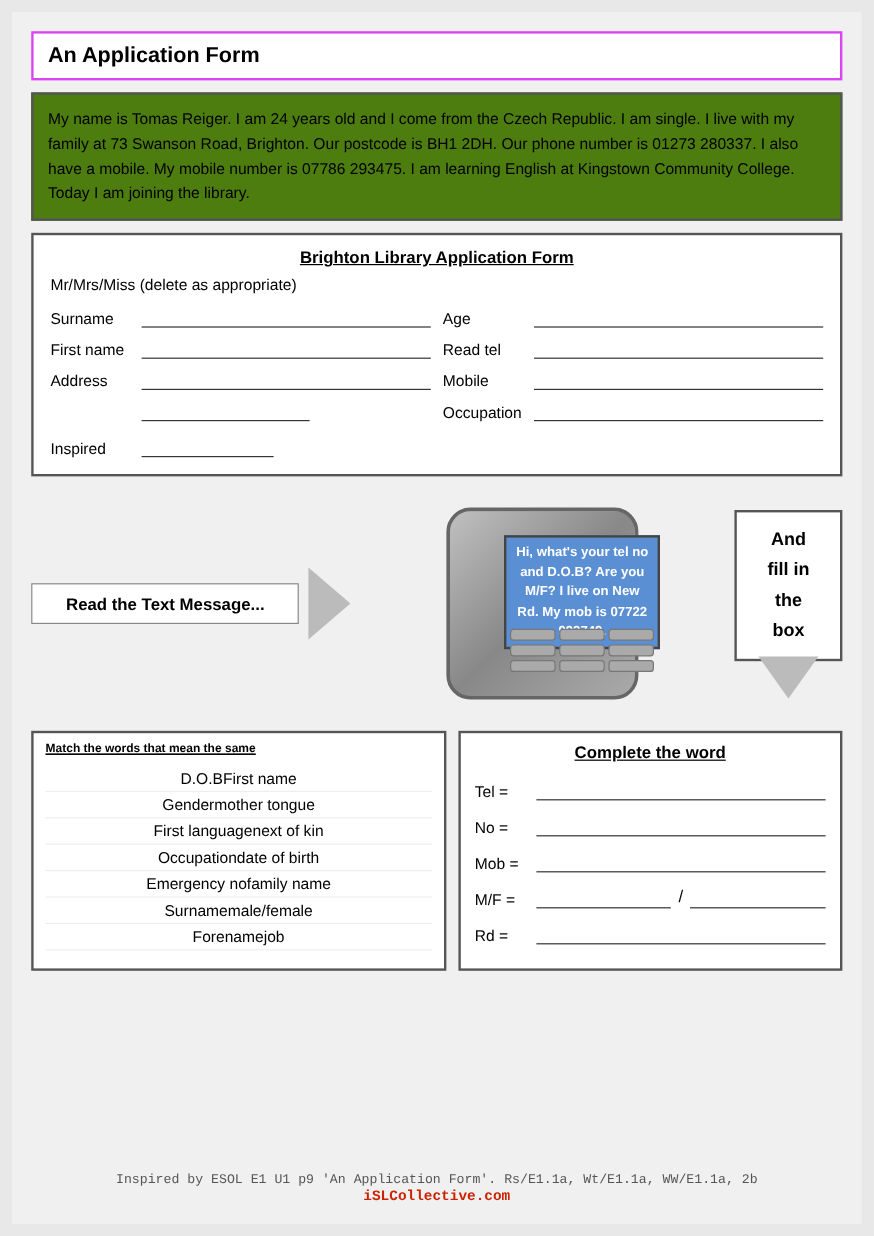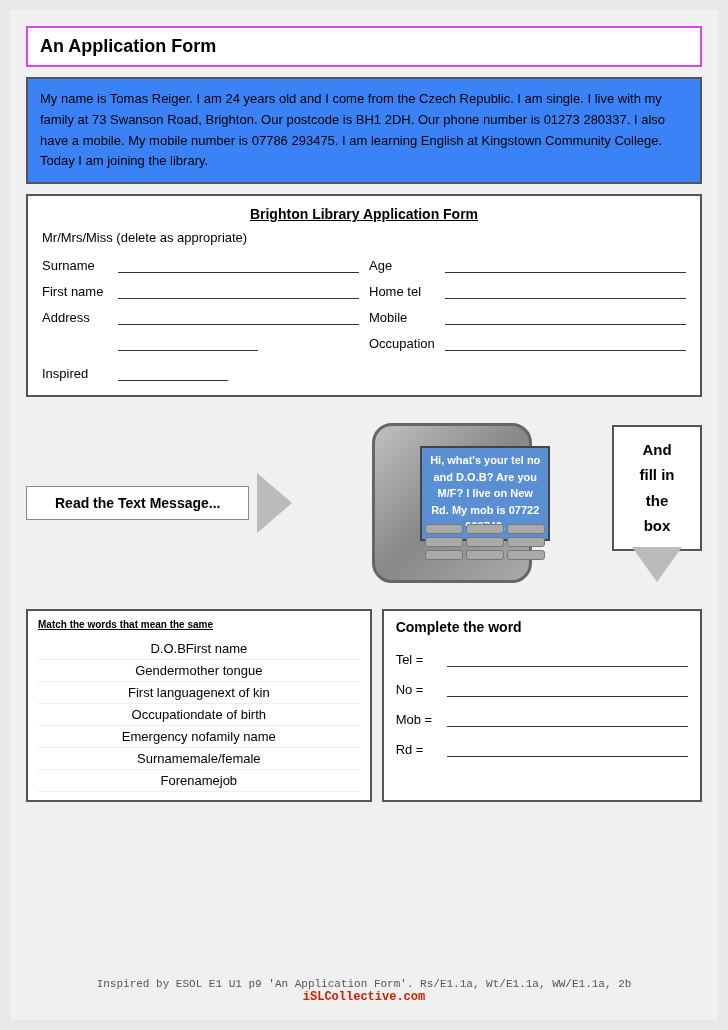--- a/index.html
+++ b/index.html
@@ -29,21 +29,21 @@
       background: #fff;
     }
     .title-box h1 {
       font-size: 18px;
       font-weight: bold;
     }
     
     .para-box {
       border: 2px solid #555;
       padding: 10px 12px;
-      background: #3b82f6;
+      background: #4d7c0f;
       line-height: 1.6;
       font-size: 13px;
     }
     
     .form-box {
       border: 2px solid #555;
       padding: 10px 14px;
       background: #fff;
     }
     .form-box .form-title {
@@ -205,21 +205,23 @@
     }
     .match-left { color: #000; }
     .match-right { color: #000; }
     .complete-box {
       border: 2px solid #555;
       padding: 8px 12px;
       background: #fff;
       flex: 1;
     }
     .complete-title {
-      font-weight: bold;
+      text-align: center;
+      font-weight: bold;
+      text-decoration: underline;
       margin-bottom: 14px;
       font-size: 14px;
     }
     .complete-row {
       display: flex;
       align-items: flex-end;
       gap: 6px;
       margin-bottom: 12px;
     }
     .complete-label {
@@ -307,21 +309,21 @@
           <div class="field-line" style="max-width:110px;"></div>
         </div>
       </div>
 
       <div style="display:flex; flex-direction:column; gap:8px;">
         <div class="field-row">
           <span class="field-label">Age</span>
           <div class="field-line"></div>
         </div>
         <div class="field-row">
-          <span class="field-label">Home tel</span>
+          <span class="field-label">Read tel</span>
           <div class="field-line"></div>
         </div>
         <div class="field-row">
           <span class="field-label">Mobile</span>
           <div class="field-line"></div>
         </div>
         <div class="field-row">
           <span class="field-label">Occupation</span>
           <div class="field-line"></div>
         </div>
@@ -415,20 +417,26 @@
           </div>
           <div class="complete-row">
             <span class="complete-label">No =</span>
             <div class="complete-line"></div>
           </div>
           <div class="complete-row">
             <span class="complete-label">Mob =</span>
             <div class="complete-line"></div>
           </div>
           <div class="complete-row">
+            <span class="complete-label">M/F =</span>
+            <div class="complete-line-half"></div>
+            <span class="complete-slash">/</span>
+            <div class="complete-line-half"></div>
+          </div>
+          <div class="complete-row">
             <span class="complete-label">Rd =</span>
             <div class="complete-line"></div>
           </div>
         </div>
     </div>
   </div>
 
   <div class="footer">
     <div>Inspired by ESOL E1 U1 p9 'An Application Form'. Rs/E1.1a, Wt/E1.1a, WW/E1.1a, 2b</div>
     <div class="footer-brand">iSLCollective.com</div>

